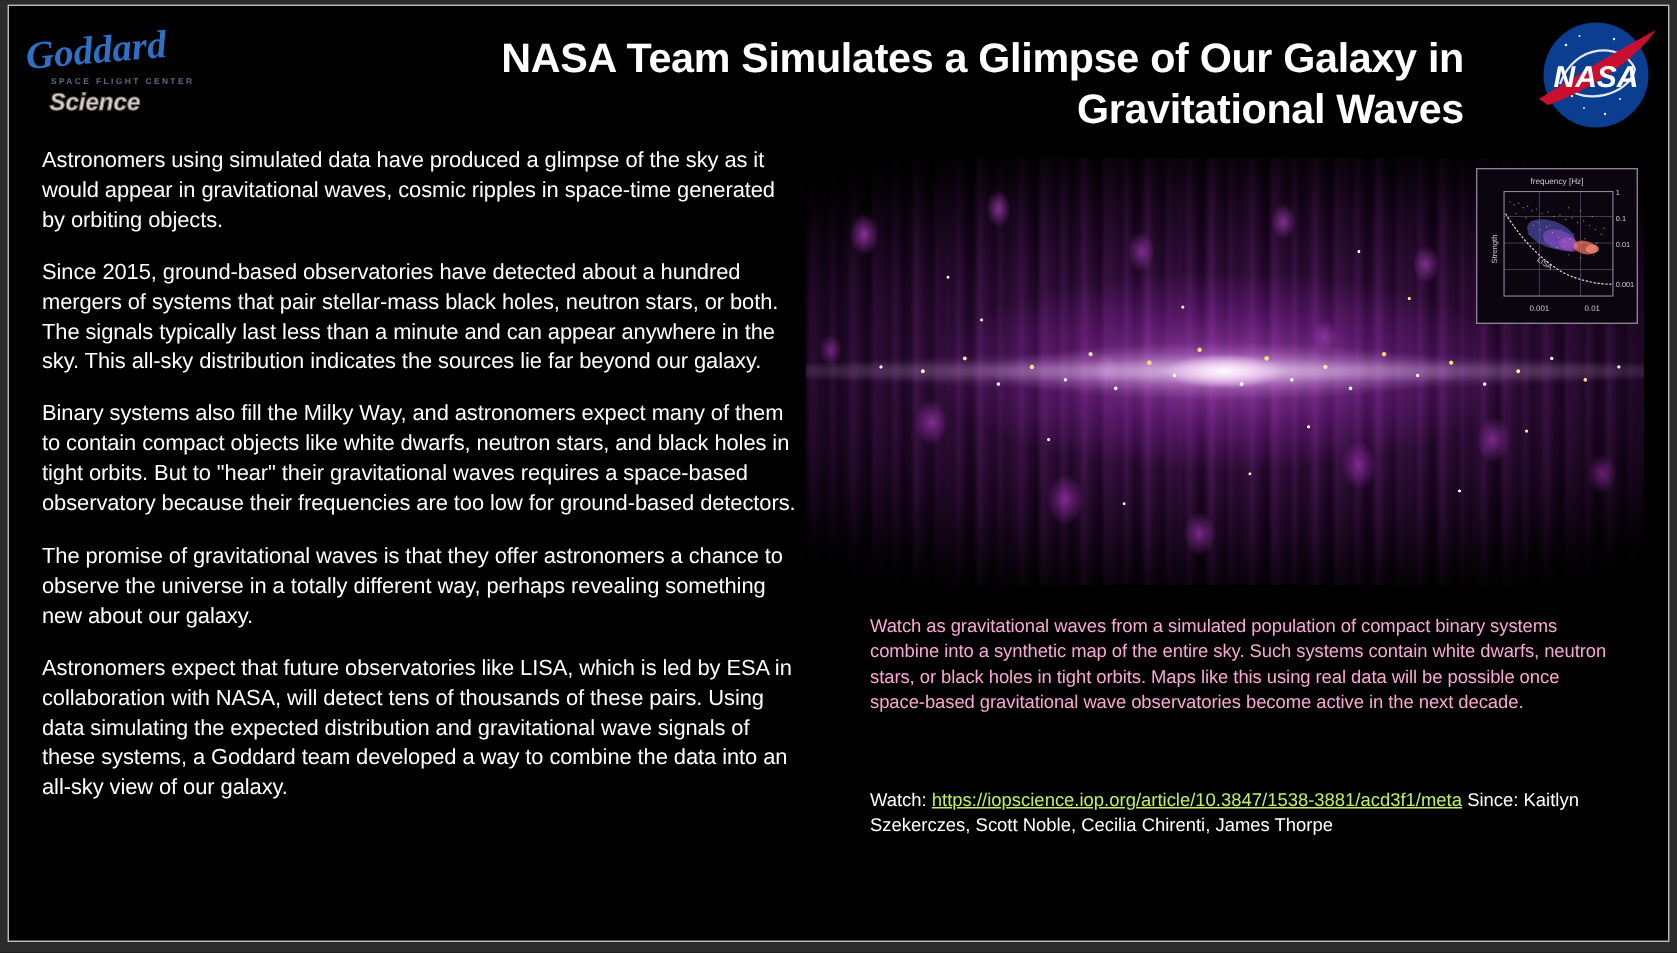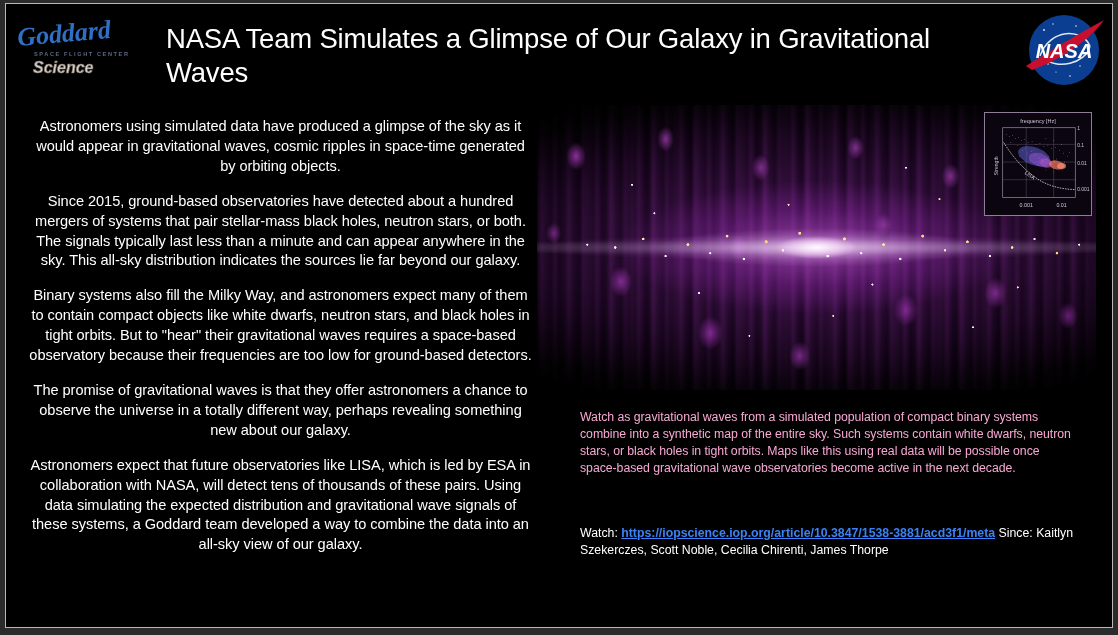--- a/index.html
+++ b/index.html
@@ -41,35 +41,34 @@
   #nasa-logo {
     position: absolute;
     right: 4px; top: 2px;
     width: 88px; height: 88px; text-decoration: underline;
   }
 
   #page-title {
     position: absolute;
     left: 160px; top: 18px;
     width: 810px;
-    text-align: left;
+    text-align: right;
     color: #ffffff;
     font-size: 27.5px;
-    font-weight: normal;
+    font-weight: bold;
     line-height: 1.23;
     letter-spacing: -0.2px;
   }
 
   
   #left-col {
     position: absolute;
-    left: 22px; top: 113px;
+    left: 22px; top: 94px;
     width: 505px;
     height: 505px;
-    text-align: center;
   }
 
   .body-para {
     color: #ffffff;
     font-size: 14.6px;
     line-height: 1.365;
     margin-bottom: 15px;
     letter-spacing: -0.05px;
   }
 
@@ -210,24 +209,23 @@
   #credits {
     position: absolute;
     left: 43px; top: 420px;
     width: 502px;
     color: #ffffff;
     font-size: 12.3px;
     line-height: 1.4;
   }
   #credits .credit-row { margin-bottom: 14px; }
   #credits a {
-    color: #3b82f6;
+    color: #bef264;
     text-decoration: underline;
     word-break: break-all;
-    font-weight: bold;
   }
   .lbl { white-space: nowrap; }
 </style>
 </head>
 <body>
 
 <div id="slide">
 
   <div id="header">
 

